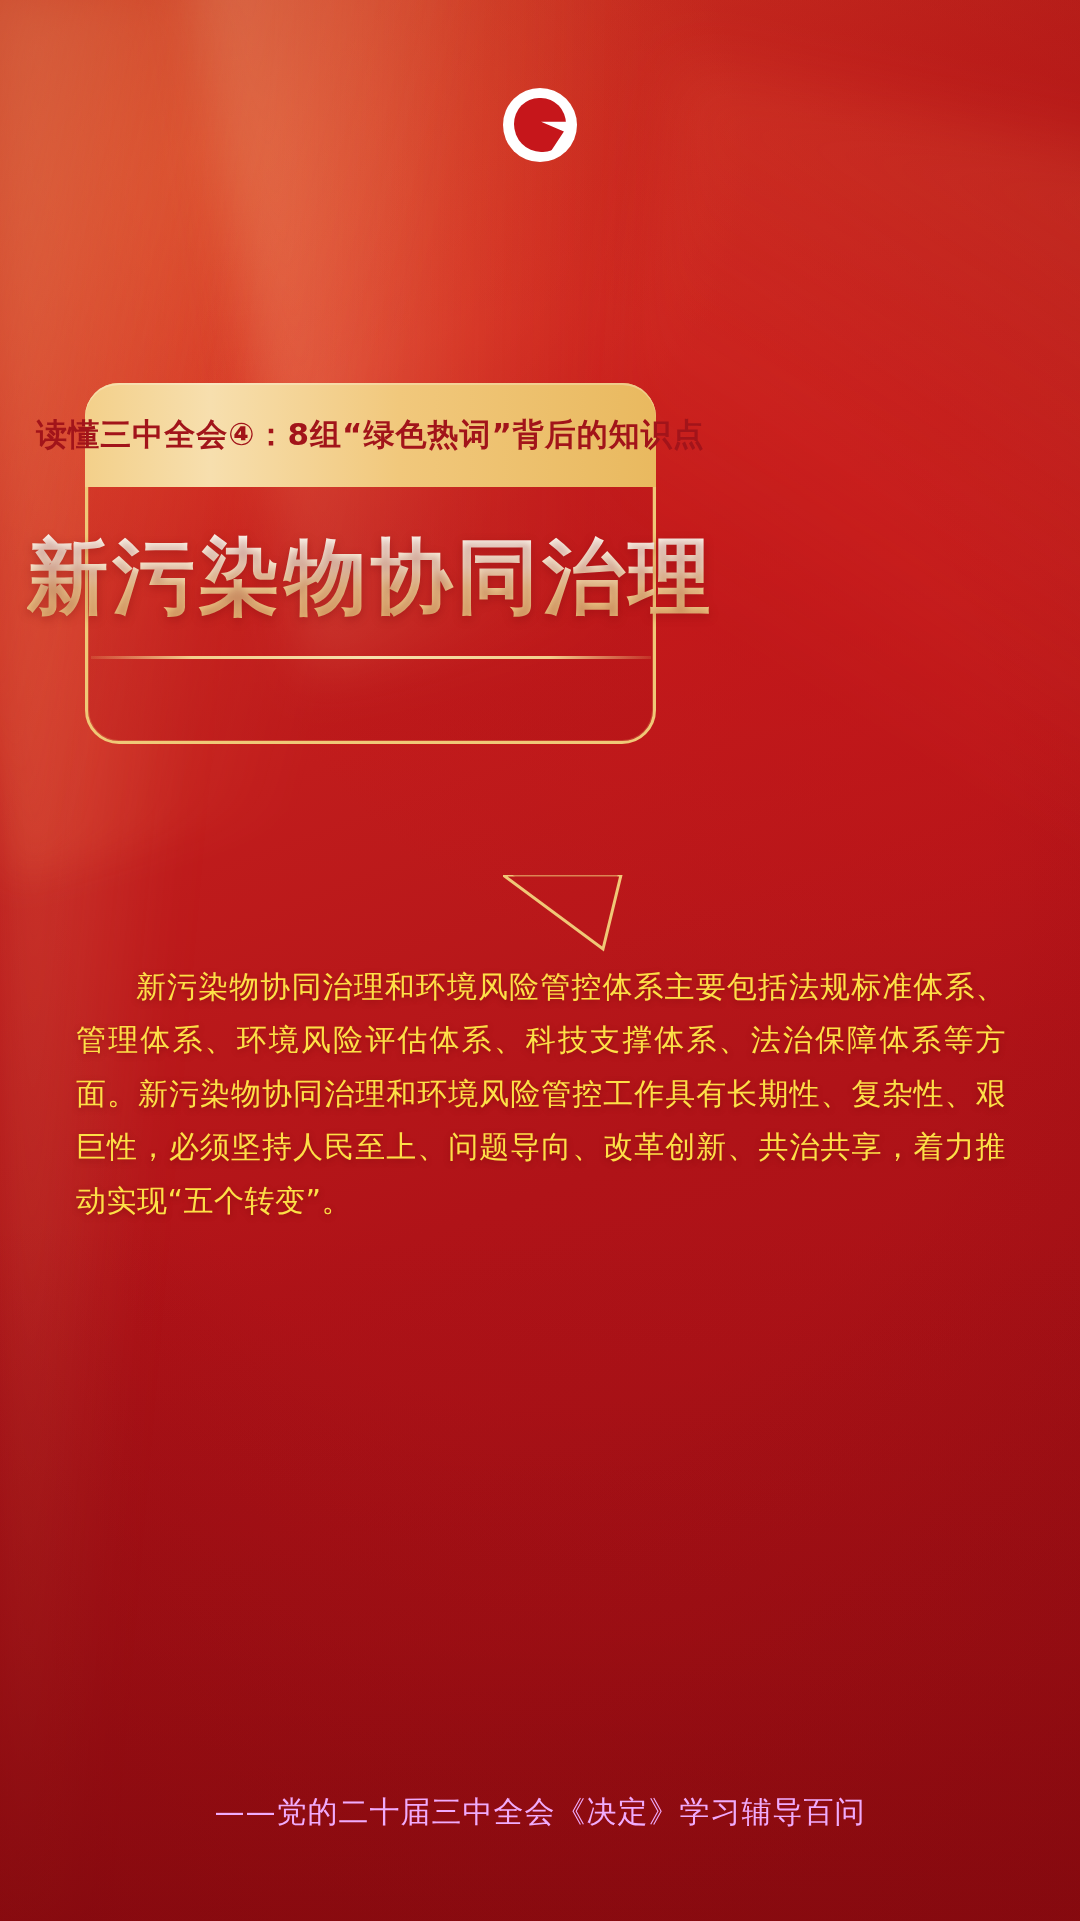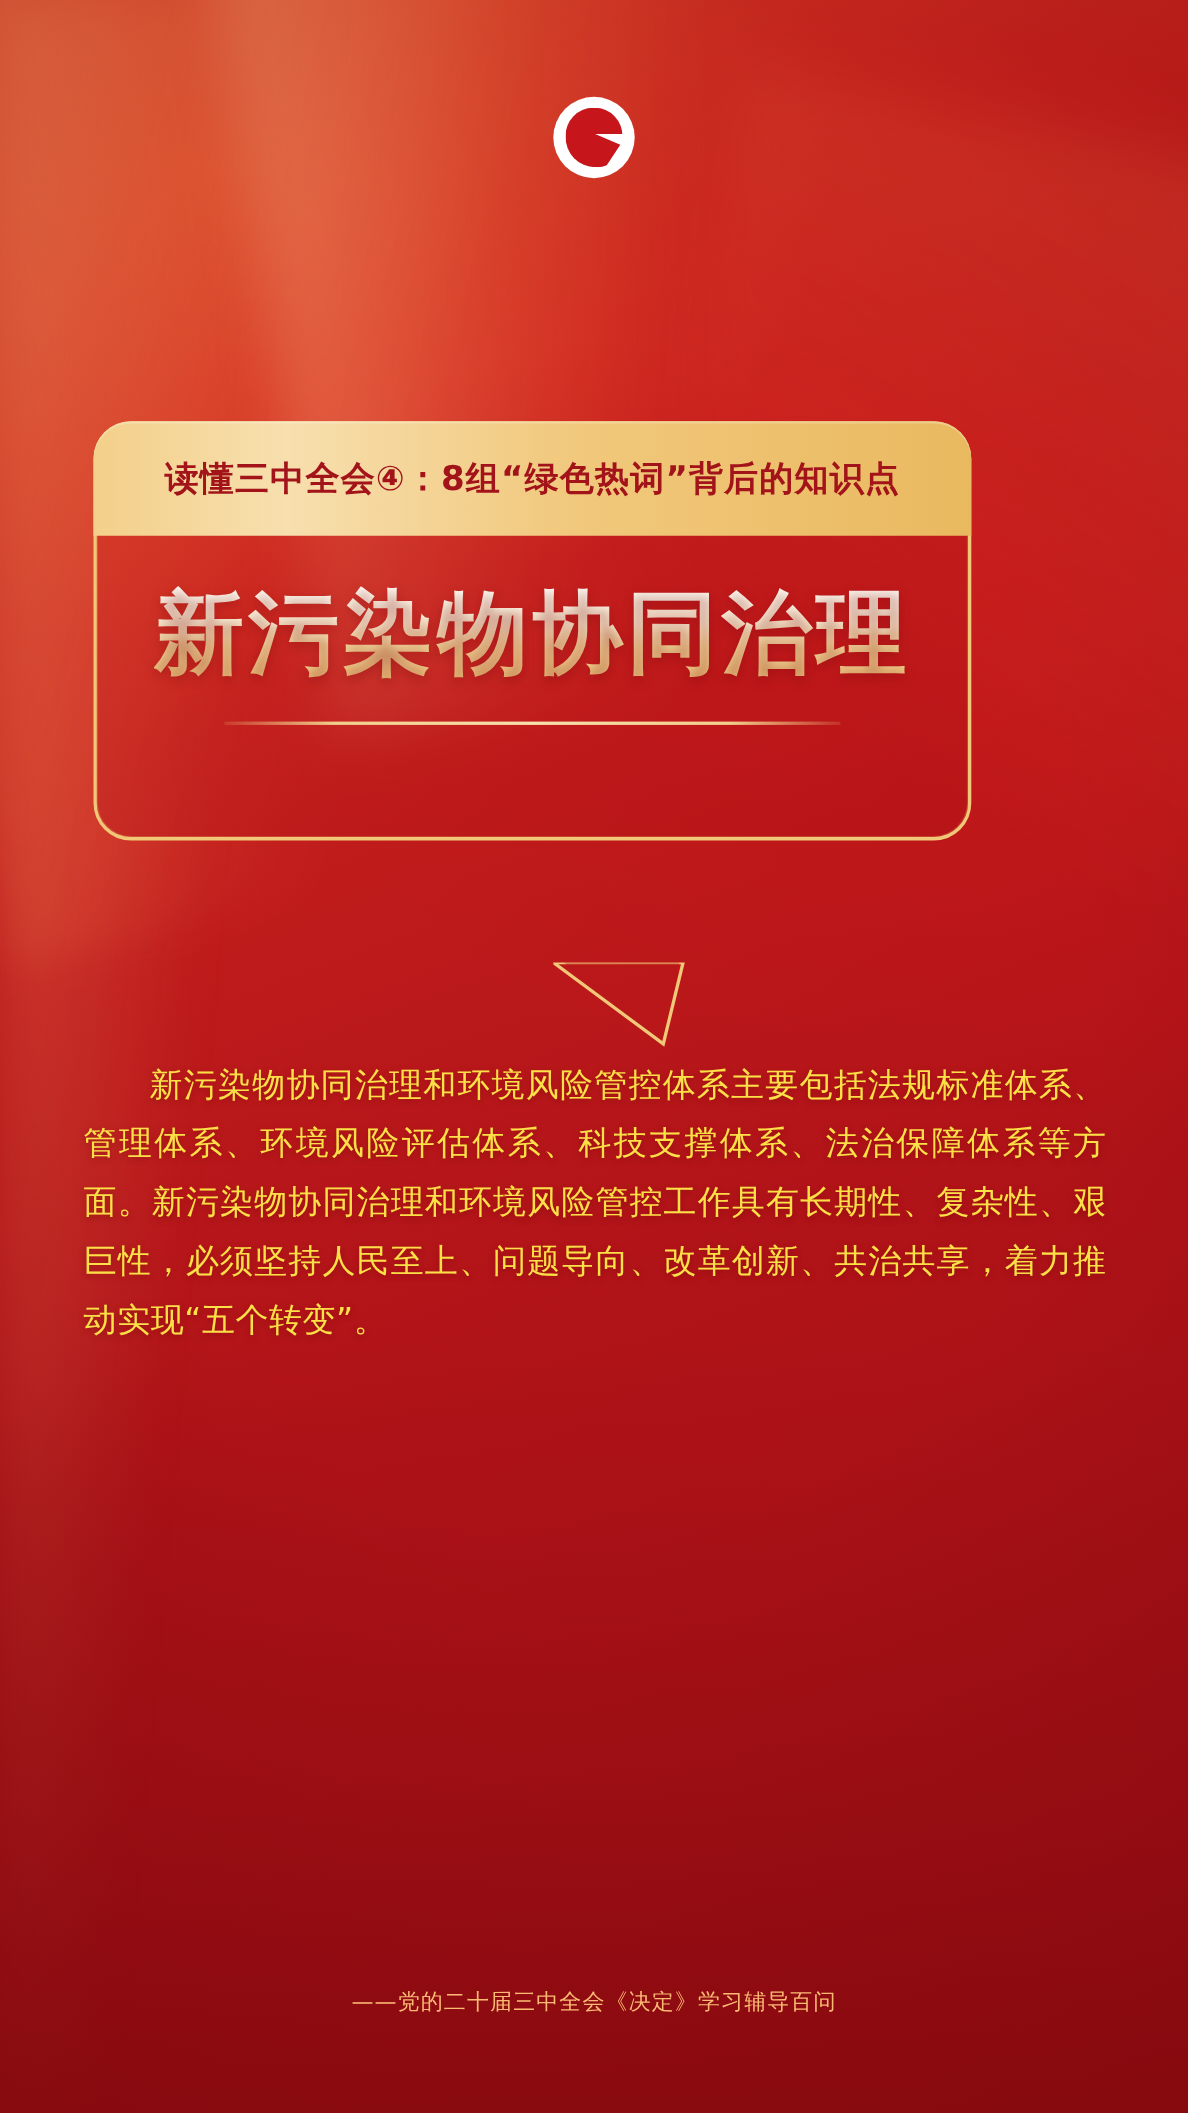--- a/index.html
+++ b/index.html
@@ -125,21 +125,21 @@
     letter-spacing: 3.5px;
     margin-top: 9px;
     font-family: "Liberation Sans", sans-serif;
   }
 
   
   .bubble {
     position: absolute;
     left: 85px;
     top: 383px;
-    width: 798px;
+    width: 571px;
     border-radius: 34px;
     border: 3px solid #f0c877;
     background: linear-gradient(155deg, rgba(214,47,33,0.55) 0%, rgba(186,23,26,0.38) 45%, rgba(170,16,20,0.30) 100%);
     box-shadow: 0 0 0 1px rgba(240,200,120,0.25) inset;
     box-sizing: border-box;
   }
   .bubble-tail {
     position: absolute;
     left: 500px;
     top: 875px;
@@ -162,21 +162,21 @@
   .kicker-text {
     font-size: 31px;
     font-weight: 700;
     color: #a2141a;
     letter-spacing: 1px;
     white-space: nowrap;
     font-family: "DejaVu Sans", "Liberation Sans", sans-serif;
   }
 
   .headline-box {
-    padding: 46px 0 72px 0;
+    padding: 46px 0 52px 0;
     display: flex;
     flex-direction: column;
     align-items: center;
   }
   .headline {
     font-size: 82px;
     font-weight: 900;
     letter-spacing: 4px;
     line-height: 1.08;
     white-space: nowrap;
@@ -219,22 +219,22 @@
   
   .footer {
     position: absolute;
     left: 0; right: 0;
     bottom: 88px;
     display: flex;
     justify-content: center;
     align-items: center;
   }
   .footer-text {
-    font-size: 20px;
-    color: #fdba74;
+    font-size: 30px;
+    color: #f0abfc;
     letter-spacing: 1px;
     white-space: nowrap;
     font-family: "DejaVu Sans", "Liberation Sans", sans-serif;
   }
 </style>
 </head>
 <body>
 
 <div class="bg">
   <div class="bg-fold"></div>

